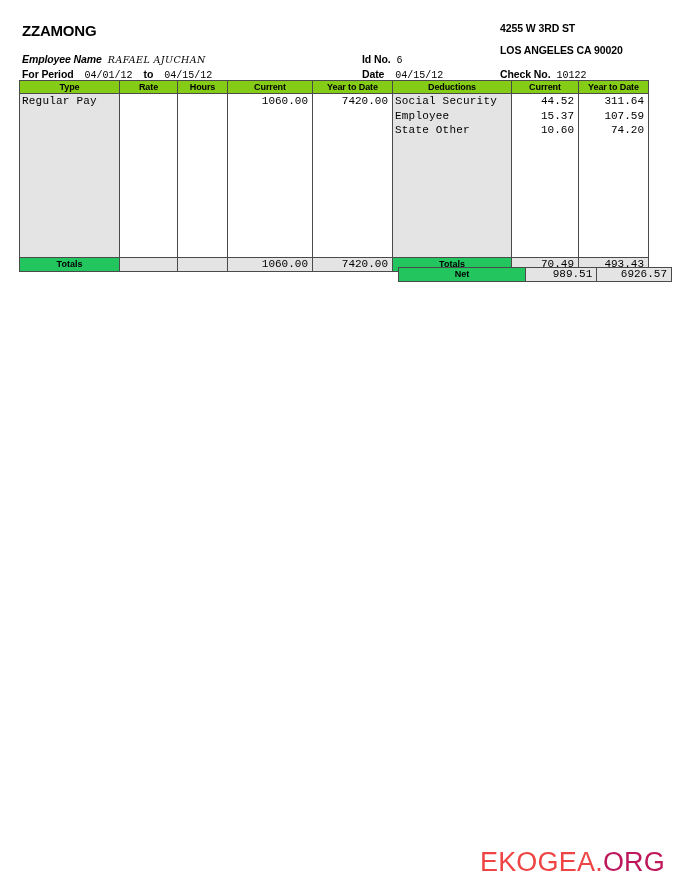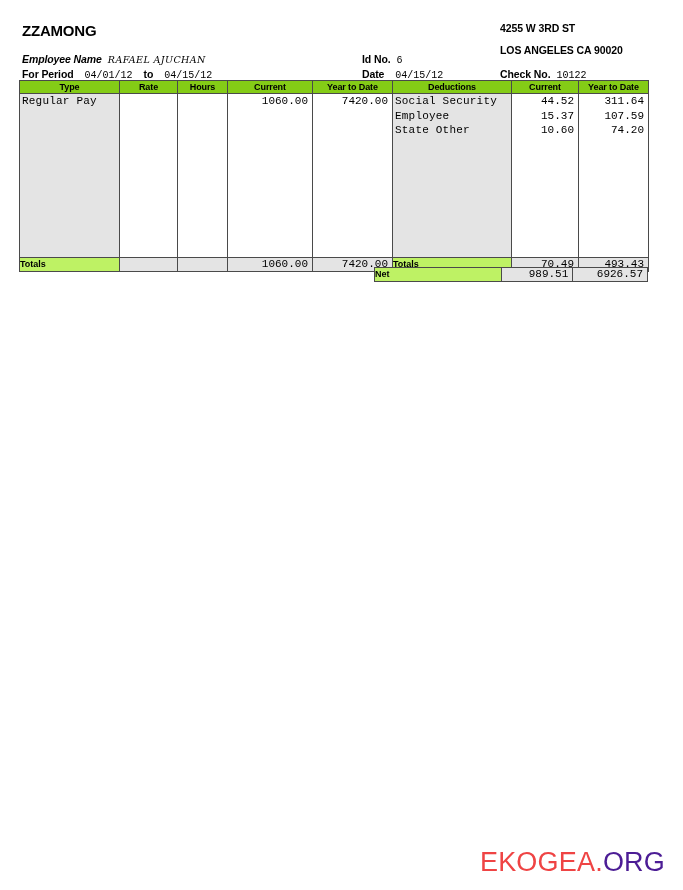--- a/index.html
+++ b/index.html
@@ -159,21 +159,22 @@
   }
   .num .line {
     padding-right: 4px;
     white-space: nowrap;
   }
   .lbl-left .line {
     padding-left: 2px;
     letter-spacing: 0.2px;
   }
   .tot-cell {
-    background: #bef264;
+    background: #22c55e;
+    text-align: center;
     font-size: 9px;
     font-weight: bold;
     font-family: "Liberation Sans", sans-serif;
     height: 13px;
     line-height: 13px;
   }
   .tot-num {
     background: #e4e4e4;
     text-align: right;
     font-family: "Liberation Mono", monospace;
@@ -190,20 +191,21 @@
   .net-wrap {
     position: absolute;
     left: 374px;
     top: 267px;
     width: 274px;
   }
   table.nettbl {
     border-collapse: collapse;
     table-layout: fixed;
     width: 274px;
+    margin-left: 24px;
   }
   table.nettbl td {
     border: 1px solid #4a4a4a;
     padding: 0;
   }
 
   
   .ssn-row {
     position: absolute;
     left: 22px;
@@ -215,21 +217,21 @@
   .watermark {
     position: absolute;
     right: 18px;
     bottom: 12px;
     font-size: 27px;
     font-family: "Liberation Sans", sans-serif;
     letter-spacing: 0.2px;
     font-weight: 400;
   }
   .wm-dark { color: #ef4444; }
-  .wm-green { color: #4c1d95; }
+  .wm-green { color: #be185d; }
 </style>
 </head>
 <body>
 
 <div class="paystub">
 
   <div class="company-name">ZZAMONG</div>
 
   <div class="addr-line1">4255 W 3RD ST</div>
   <div class="addr-line2">LOS ANGELES CA 90020</div>

